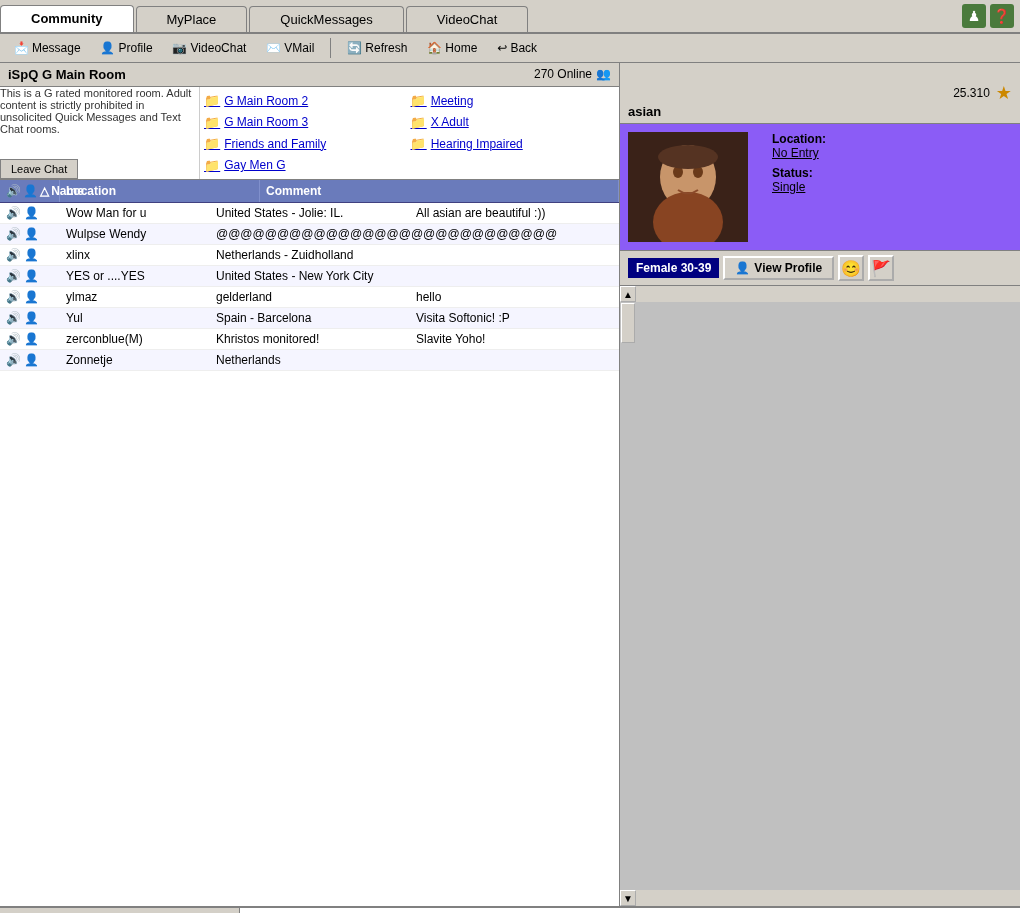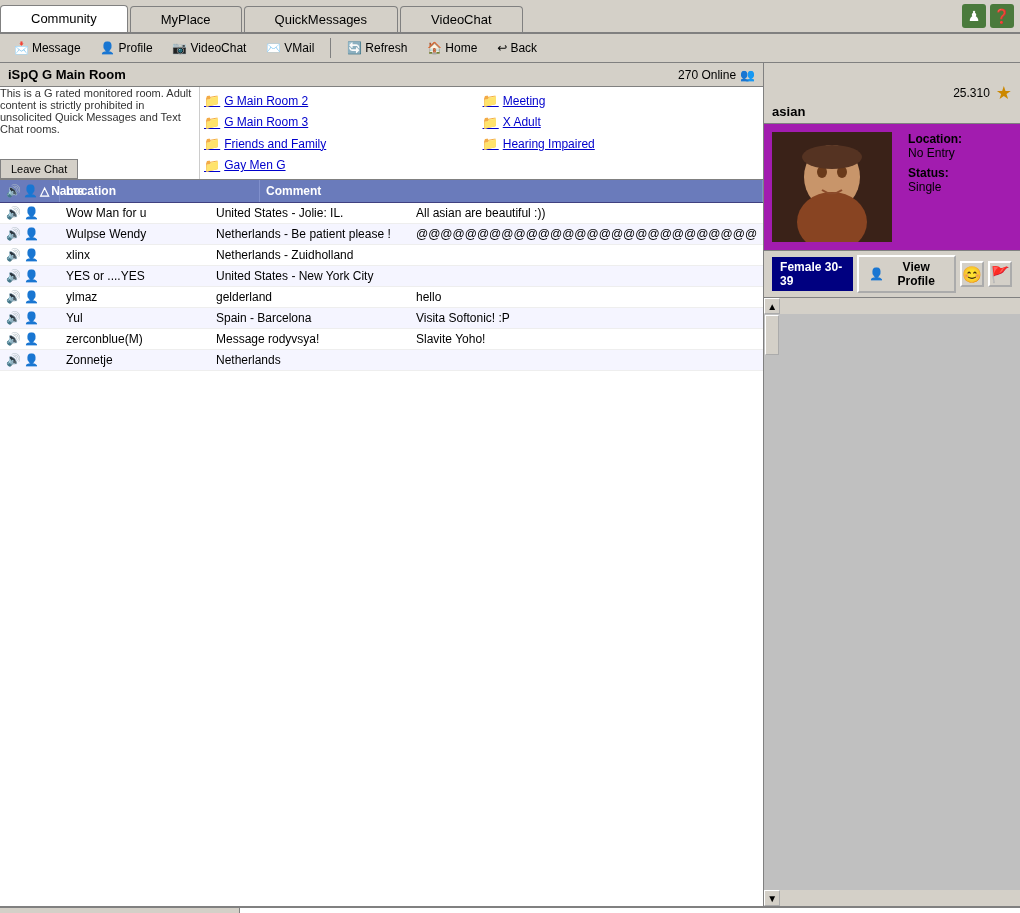--- a/index.html
+++ b/index.html
@@ -1,37 +1,37 @@
 <!DOCTYPE html>
 <html><head>
   <meta charset="utf-8">
   <style>
     * { margin: 0; padding: 0; box-sizing: border-box; }
     body { width: 1020px; height: 913px; font-family: Arial, sans-serif; font-size: 12px; background: #d4d0c8; overflow: hidden; }
 
     
     .top-tabs { display: flex; background: #d4d0c8; border-bottom: 2px solid #808080; align-items: flex-end; padding-top: 4px; }
     .top-tab { padding: 5px 30px; border: 1px solid #808080; border-bottom: none; background: #d4d0c8; cursor: pointer; font-size: 13px; margin-right: 2px; border-radius: 4px 4px 0 0; }
-    .top-tab.active { background: #ffffff; font-weight: normal; padding-bottom: 6px; }
+    .top-tab.active { background: #ffffff; font-weight: bold; padding-bottom: 6px; }
     .top-tab-icons { margin-left: auto; display: flex; align-items: center; gap: 4px; padding-right: 6px; padding-bottom: 4px; }
     .top-tab-icon { width: 24px; height: 24px; background: #4a7a3c; border-radius: 3px; display: flex; align-items: center; justify-content: center; color: white; font-size: 14px; cursor: pointer; }
 
     
     .toolbar { display: flex; align-items: center; background: #d4d0c8; border-bottom: 1px solid #808080; padding: 4px 6px; gap: 4px; }
     .toolbar-btn { display: flex; align-items: center; gap: 3px; padding: 3px 8px; cursor: pointer; font-size: 12px; border: none; background: transparent; }
     .toolbar-sep { width: 1px; height: 20px; background: #808080; margin: 0 4px; }
 
     
     .main-area { display: flex; height: calc(913px - 36px - 34px); }
 
     
     .left-panel { flex: 1; display: flex; flex-direction: column; border-right: 1px solid #808080; }
 
     
-    .room-header { display: flex; align-items: flex-end; background: #d4d0c8; border-bottom: 1px solid #808080; padding: 4px 8px; }
+    .room-header { display: flex; align-items: flex-start; background: #d4d0c8; border-bottom: 1px solid #808080; padding: 4px 8px; }
     .room-title { font-weight: bold; font-size: 13px; flex: 1; }
     .online-count { display: flex; align-items: center; gap: 4px; font-size: 12px; }
 
     
     .room-info-area { display: flex; border-bottom: 1px solid #808080; background: #ffffff; }
     .room-desc { width: 200px; font-size: 11px; color: #333; border-right: 1px solid #ccc; }
     .leave-btn { margin-top: 24px; padding: 3px 10px; background: #d4d0c8; border: 1px solid #808080; cursor: pointer; font-size: 11px; }
     .sub-rooms { flex: 1; padding: 4px; display: grid; grid-template-columns: 1fr 1fr; gap: 2px; }
     .sub-room-item { display: flex; align-items: center; gap: 4px; cursor: pointer; color: #0000cc; font-size: 12px; text-decoration: underline; }
 
@@ -47,25 +47,25 @@
     .user-row:nth-child(even) { background: #f5f5ff; }
     .user-row .col { padding: 3px 6px; overflow: hidden; white-space: nowrap; text-overflow: ellipsis; font-size: 12px; }
 
     
     .right-panel { width: 400px; display: flex; flex-direction: column; }
     .profile-header { display: flex; align-items: center; background: #d4d0c8; border-bottom: 1px solid #808080; padding: 4px 8px; }
     .profile-name { font-weight: bold; font-size: 13px; flex: 1; margin-top: 37px; }
     .profile-points { font-size: 12px; margin-right: 6px; }
     .star-icon { color: #cc8800; font-size: 18px; }
 
-    .profile-content { display: flex; background: #a21caf; border-bottom: 1px solid #808080; padding: 8px; gap: 16px; }
+    .profile-content { display: flex; background: #8b5cf6; border-bottom: 1px solid #808080; padding: 8px; gap: 24px; }
     .profile-photo { width: 120px; height: 110px; background: #553322; overflow: hidden; display: flex; align-items: center; justify-content: center; }
     .profile-details { flex: 1; font-size: 12px; }
     .profile-details .label { font-weight: bold; }
-    .profile-details .value { margin-bottom: 6px; }
+    .profile-details .value { margin-bottom: 6px; text-decoration: underline; }
 
     .profile-actions { display: flex; align-items: center; gap: 4px; padding: 4px 8px; background: #d4d0c8; border-bottom: 1px solid #808080; }
     .gender-age { background: #000080; color: white; padding: 3px 8px; font-size: 12px; font-weight: bold; }
     .view-profile-btn { display: flex; align-items: center; gap: 4px; padding: 3px 10px; background: #d4d0c8; border: 2px outset #ffffff; cursor: pointer; font-size: 12px; font-weight: bold; }
     .profile-action-icon { width: 26px; height: 26px; background: #d4d0c8; border: 2px outset #ffffff; cursor: pointer; display: flex; align-items: center; justify-content: center; font-size: 16px; }
     .scroll-btn { width: 16px; height: 16px; background: #d4d0c8; border: 1px outset #ffffff; display: flex; align-items: center; justify-content: center; font-size: 10px; cursor: pointer; }
     .scroll-track { flex: 1; background: #c0c0c0; width: 100%; }
     .scroll-thumb { width: 14px; height: 40px; background: #d4d0c8; border: 1px outset #ffffff; margin: 1px; }
 
     
@@ -190,21 +190,20 @@
     <div class="user-list-body">
       <div class="user-row">
         <div class="col col-icons"><span>🔊</span> <span>👤</span></div>
         <div class="col col-name">Wow Man for u</div>
         <div class="col col-location">United States - Jolie: IL.</div>
         <div class="col col-comment">All asian are beautiful :))</div>
       </div>
       <div class="user-row">
         <div class="col col-icons"><span>🔊</span> <span>👤</span></div>
         <div class="col col-name">Wulpse Wendy</div>
-        <div class="col col-location">Netherlands - Be patient please !</div>
         <div class="col col-comment">@@@@@@@@@@@@@@@@@@@@@@@@@@@@</div>
       </div>
       <div class="user-row">
         <div class="col col-icons"><span>🔊</span> <span>👤</span></div>
         <div class="col col-name">xlinx</div>
         <div class="col col-location">Netherlands - Zuidholland</div>
         <div class="col col-comment"></div>
       </div>
       <div class="user-row">
         <div class="col col-icons"><span>🔊</span> <span>👤</span></div>
@@ -220,21 +219,21 @@
       </div>
       <div class="user-row">
         <div class="col col-icons"><span>🔊</span> <span>👤</span></div>
         <div class="col col-name">Yul</div>
         <div class="col col-location">Spain - Barcelona</div>
         <div class="col col-comment">Visita Softonic! :P</div>
       </div>
       <div class="user-row">
         <div class="col col-icons"><span>🔊</span> <span>👤</span></div>
         <div class="col col-name">zerconblue(M)</div>
-        <div class="col col-location">Message rodyvsya!</div>
+        <div class="col col-location">Khristos monitored!</div>
         <div class="col col-comment">Slavite Yoho!</div>
       </div>
       <div class="user-row">
         <div class="col col-icons"><span>🔊</span> <span>👤</span></div>
         <div class="col col-name">Zonnetje</div>
         <div class="col col-location">Netherlands</div>
       </div>
     </div>
 
   </div>

